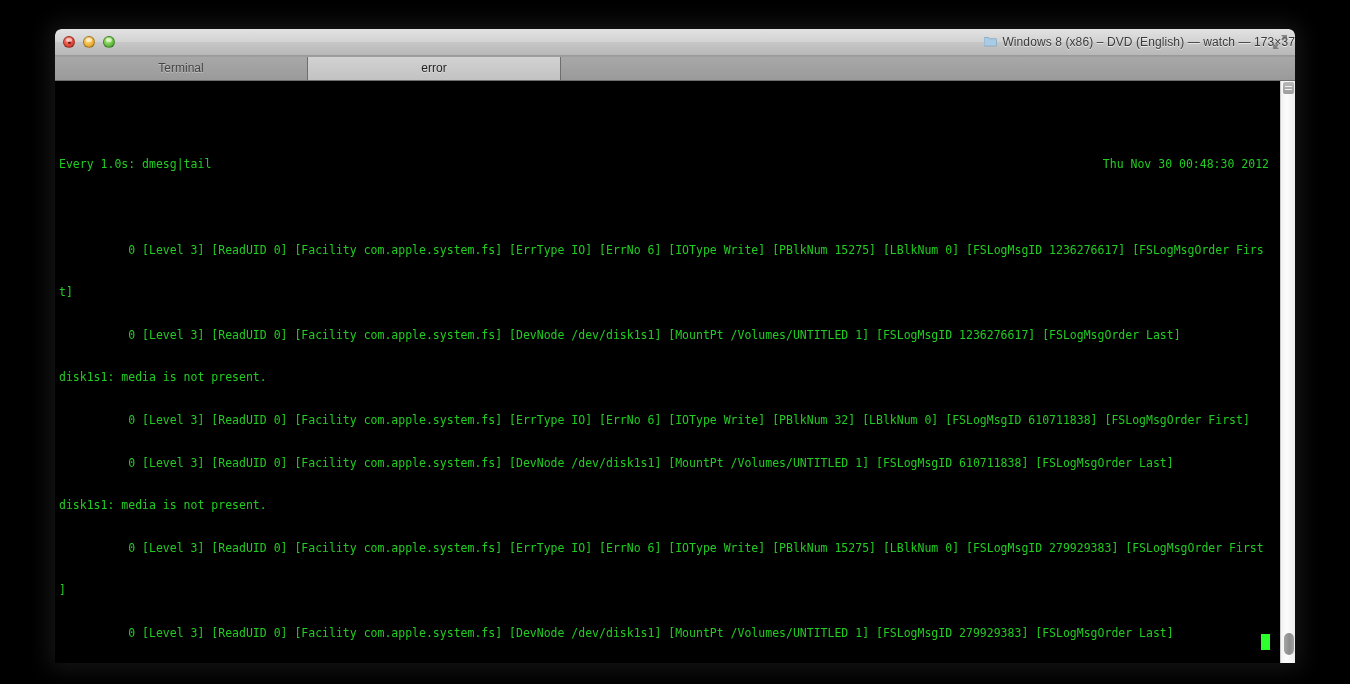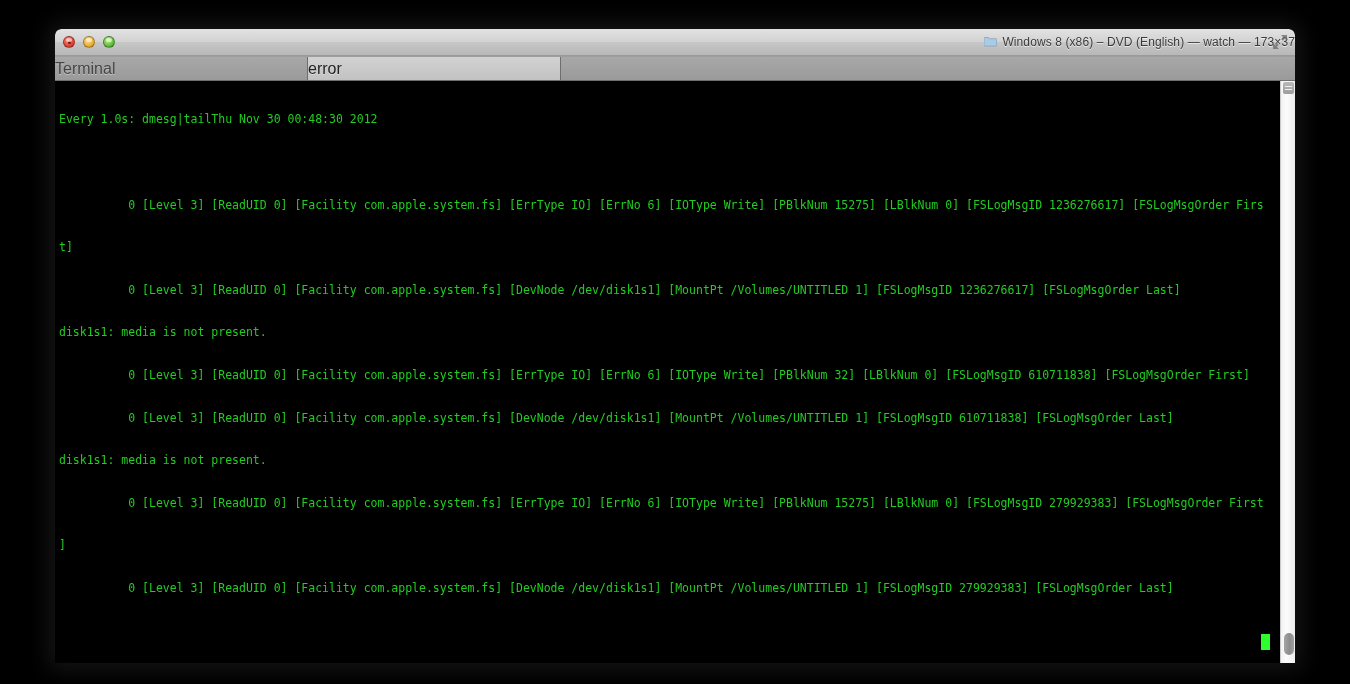--- a/index.html
+++ b/index.html
@@ -112,22 +112,22 @@
     background: linear-gradient(to bottom, #9e9e9e 0%, #8f8f8f 100%);
     border-bottom: 1px solid #6e6e6e;
     display: flex;
     align-items: flex-end;
     padding: 0;
     box-sizing: border-box;
   }
   .tab {
     height: 23px;
     line-height: 23px;
-    text-align: left;
-    font-size: 16px;
+    text-align: center;
+    font-size: 12px;
     color: #303030;
     font-family: "Liberation Sans", sans-serif;
     box-sizing: border-box;
     border-right: 1px solid #6e6e6e;
     text-shadow: 0 1px 0 rgba(255,255,255,0.4);
     overflow: hidden;
     white-space: nowrap;
   }
   .tab.inactive {
     background: linear-gradient(to bottom, #a8a8a8 0%, #9a9a9a 100%);
@@ -156,21 +156,23 @@
     font-family: "DejaVu Sans Mono", "Liberation Mono", monospace;
     font-size: 11.5px;
     line-height: 14.2px;
     color: #22cc22;
     white-space: pre;
     letter-spacing: 0px;
   }
   .term-line { height: 14.2px; }
   #header-line {
     display: flex;
+    justify-content: space-between;
     padding-right: 8px;
+    margin-top: 45px;
   }
 
   
   #terminal-cursor {
     position: absolute;
     left: 1206px;
     top: 553px;
     width: 9px;
     height: 16px;
     background: #2dff2d;

